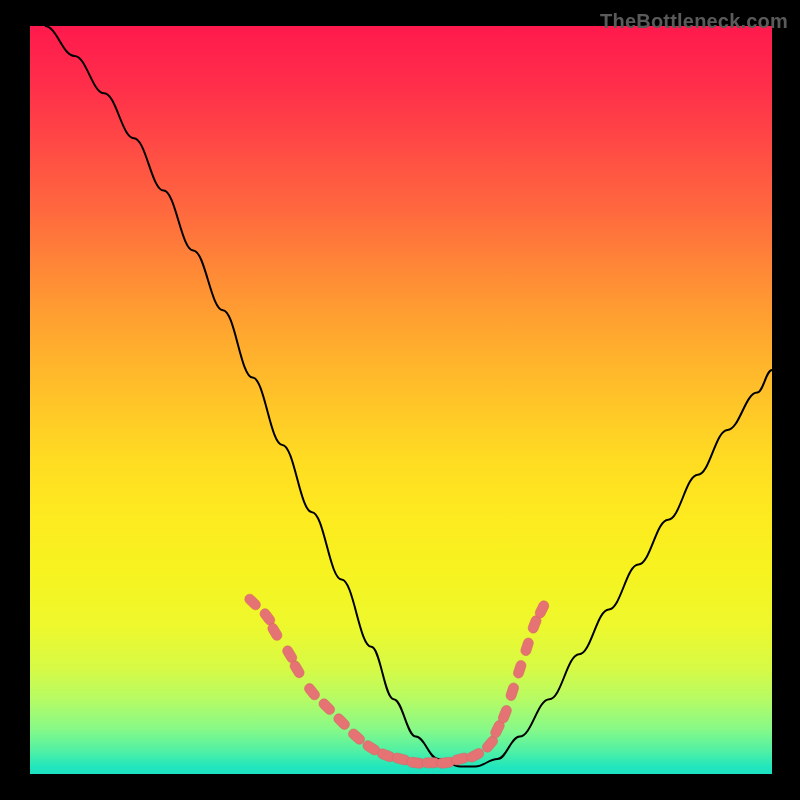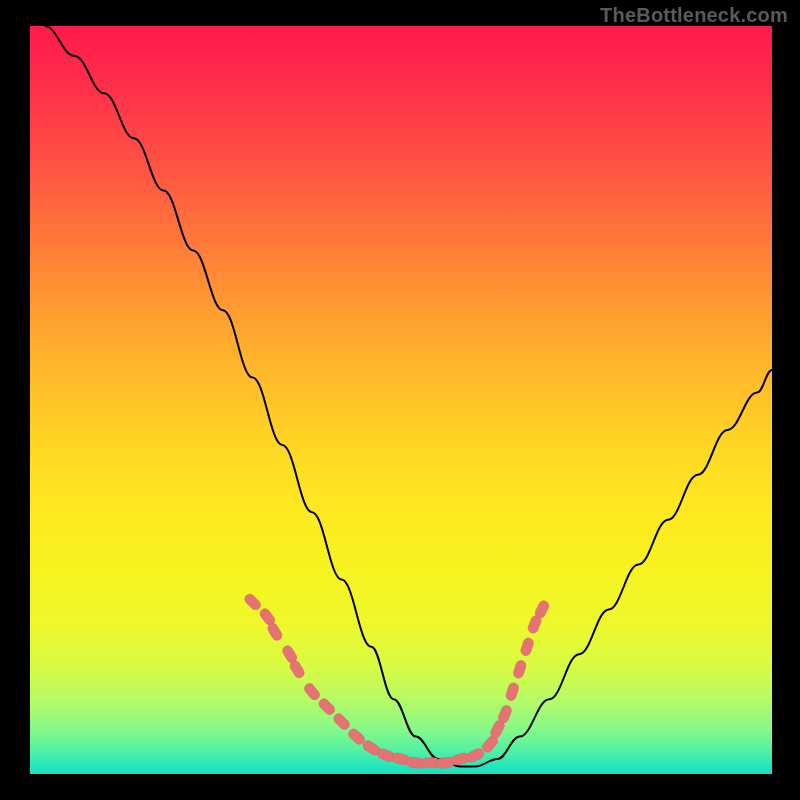--- a/index.html
+++ b/index.html
@@ -5,21 +5,21 @@
   * { margin: 0; padding: 0; box-sizing: border-box; }
   html, body { width: 800px; height: 800px; overflow: hidden; background: #000; }
   .outer {
     width: 800px;
     height: 800px;
     background: #000;
     position: relative;
   }
   .watermark {
     position: absolute;
-    top: 4px;
+    top: 10px;
     right: 12px;
     font-family: Arial, Helvetica, sans-serif;
     font-size: 20px;
     font-weight: bold;
     color: #5a5a5a;
     letter-spacing: 0.2px;
     z-index: 10;
   }
   .plot-wrap {
     position: absolute;

